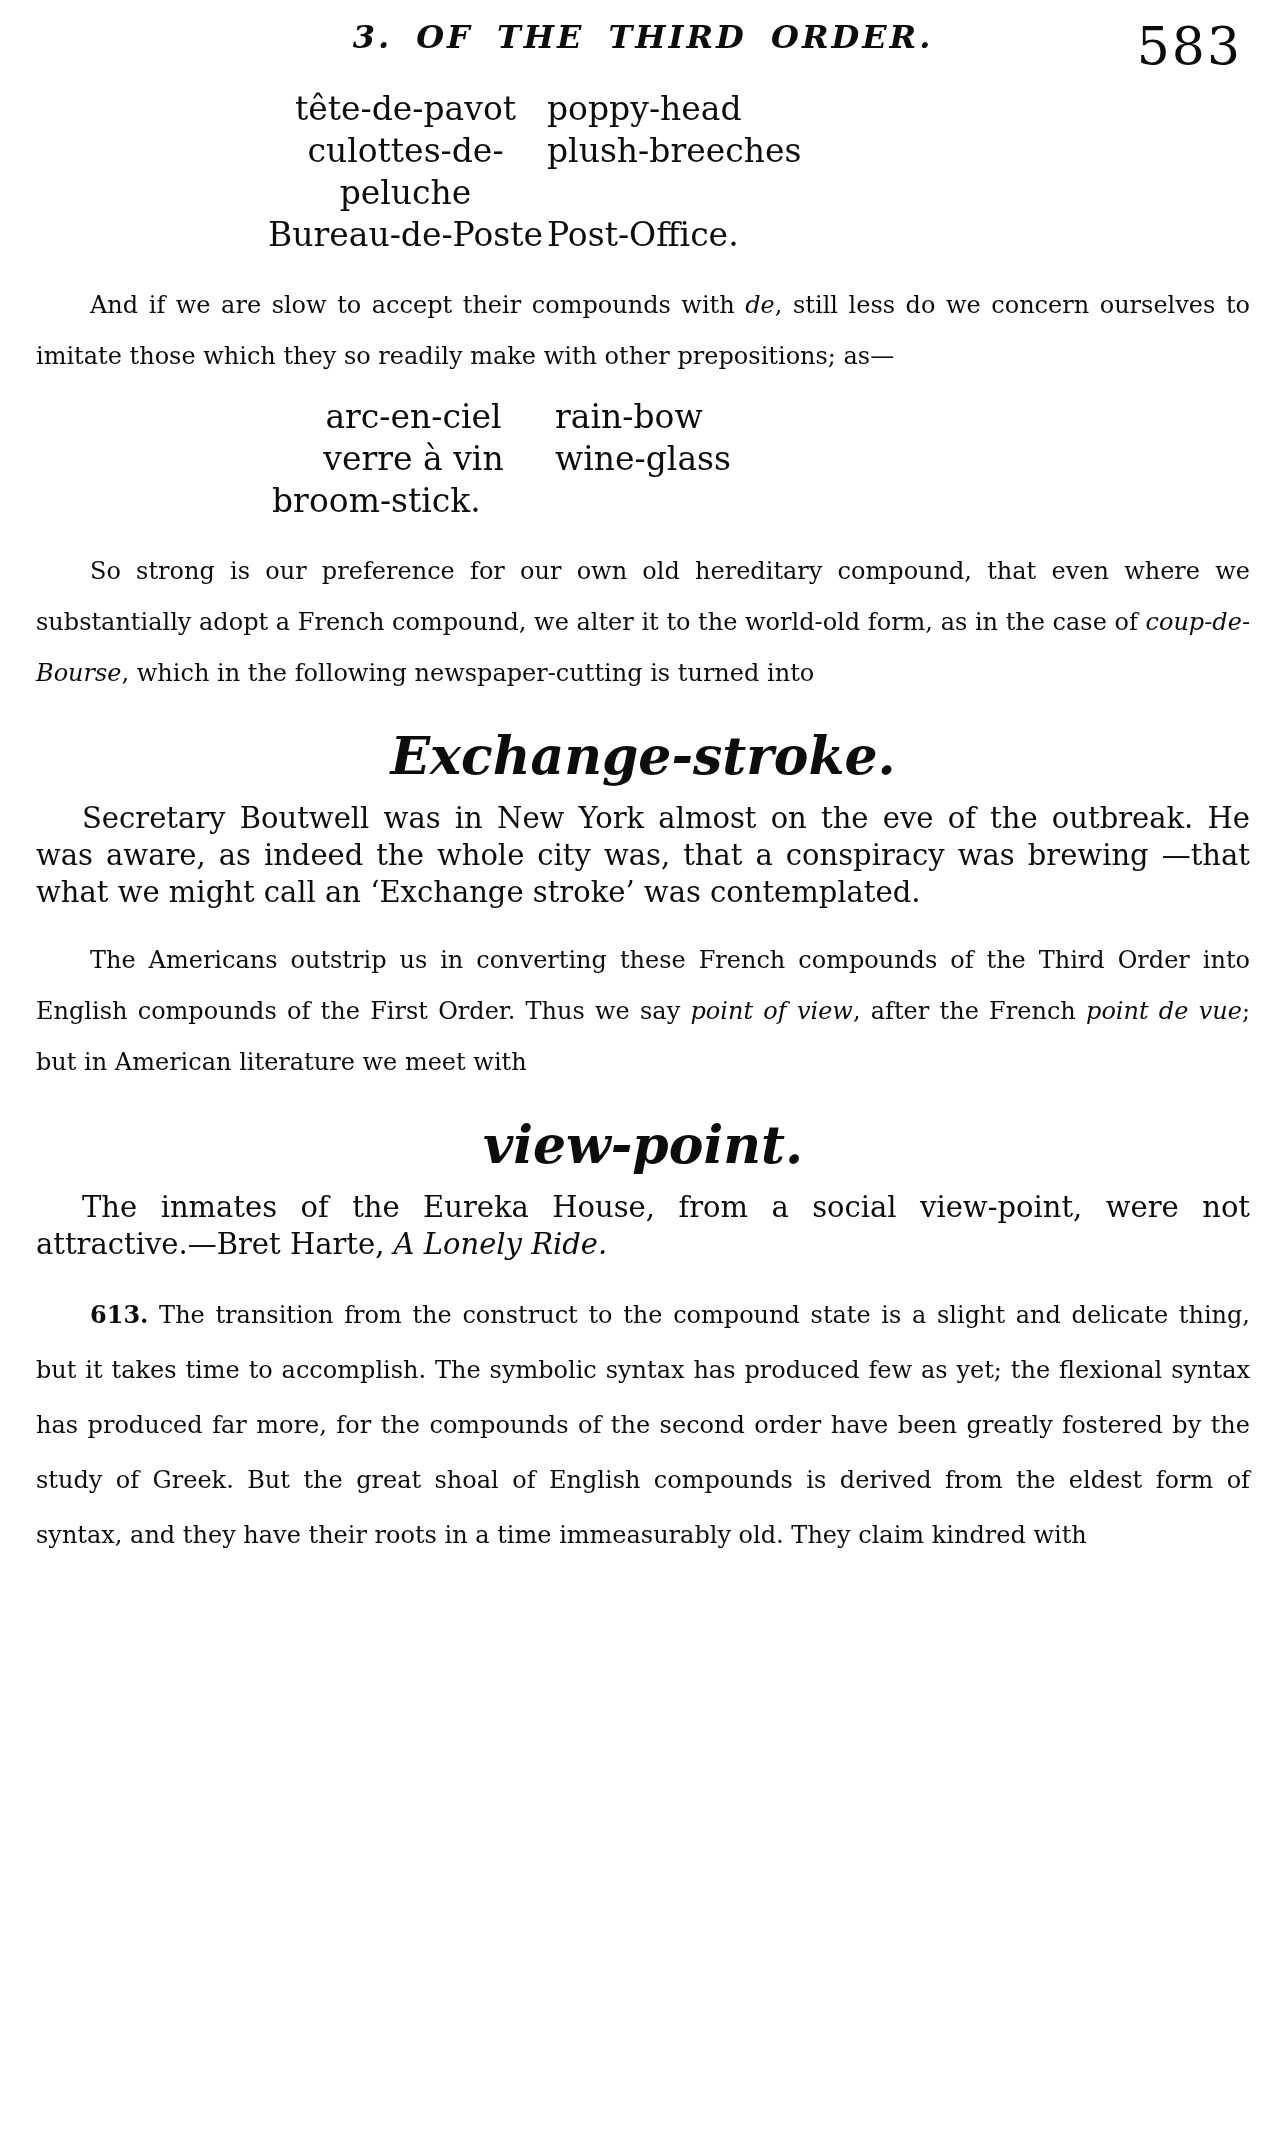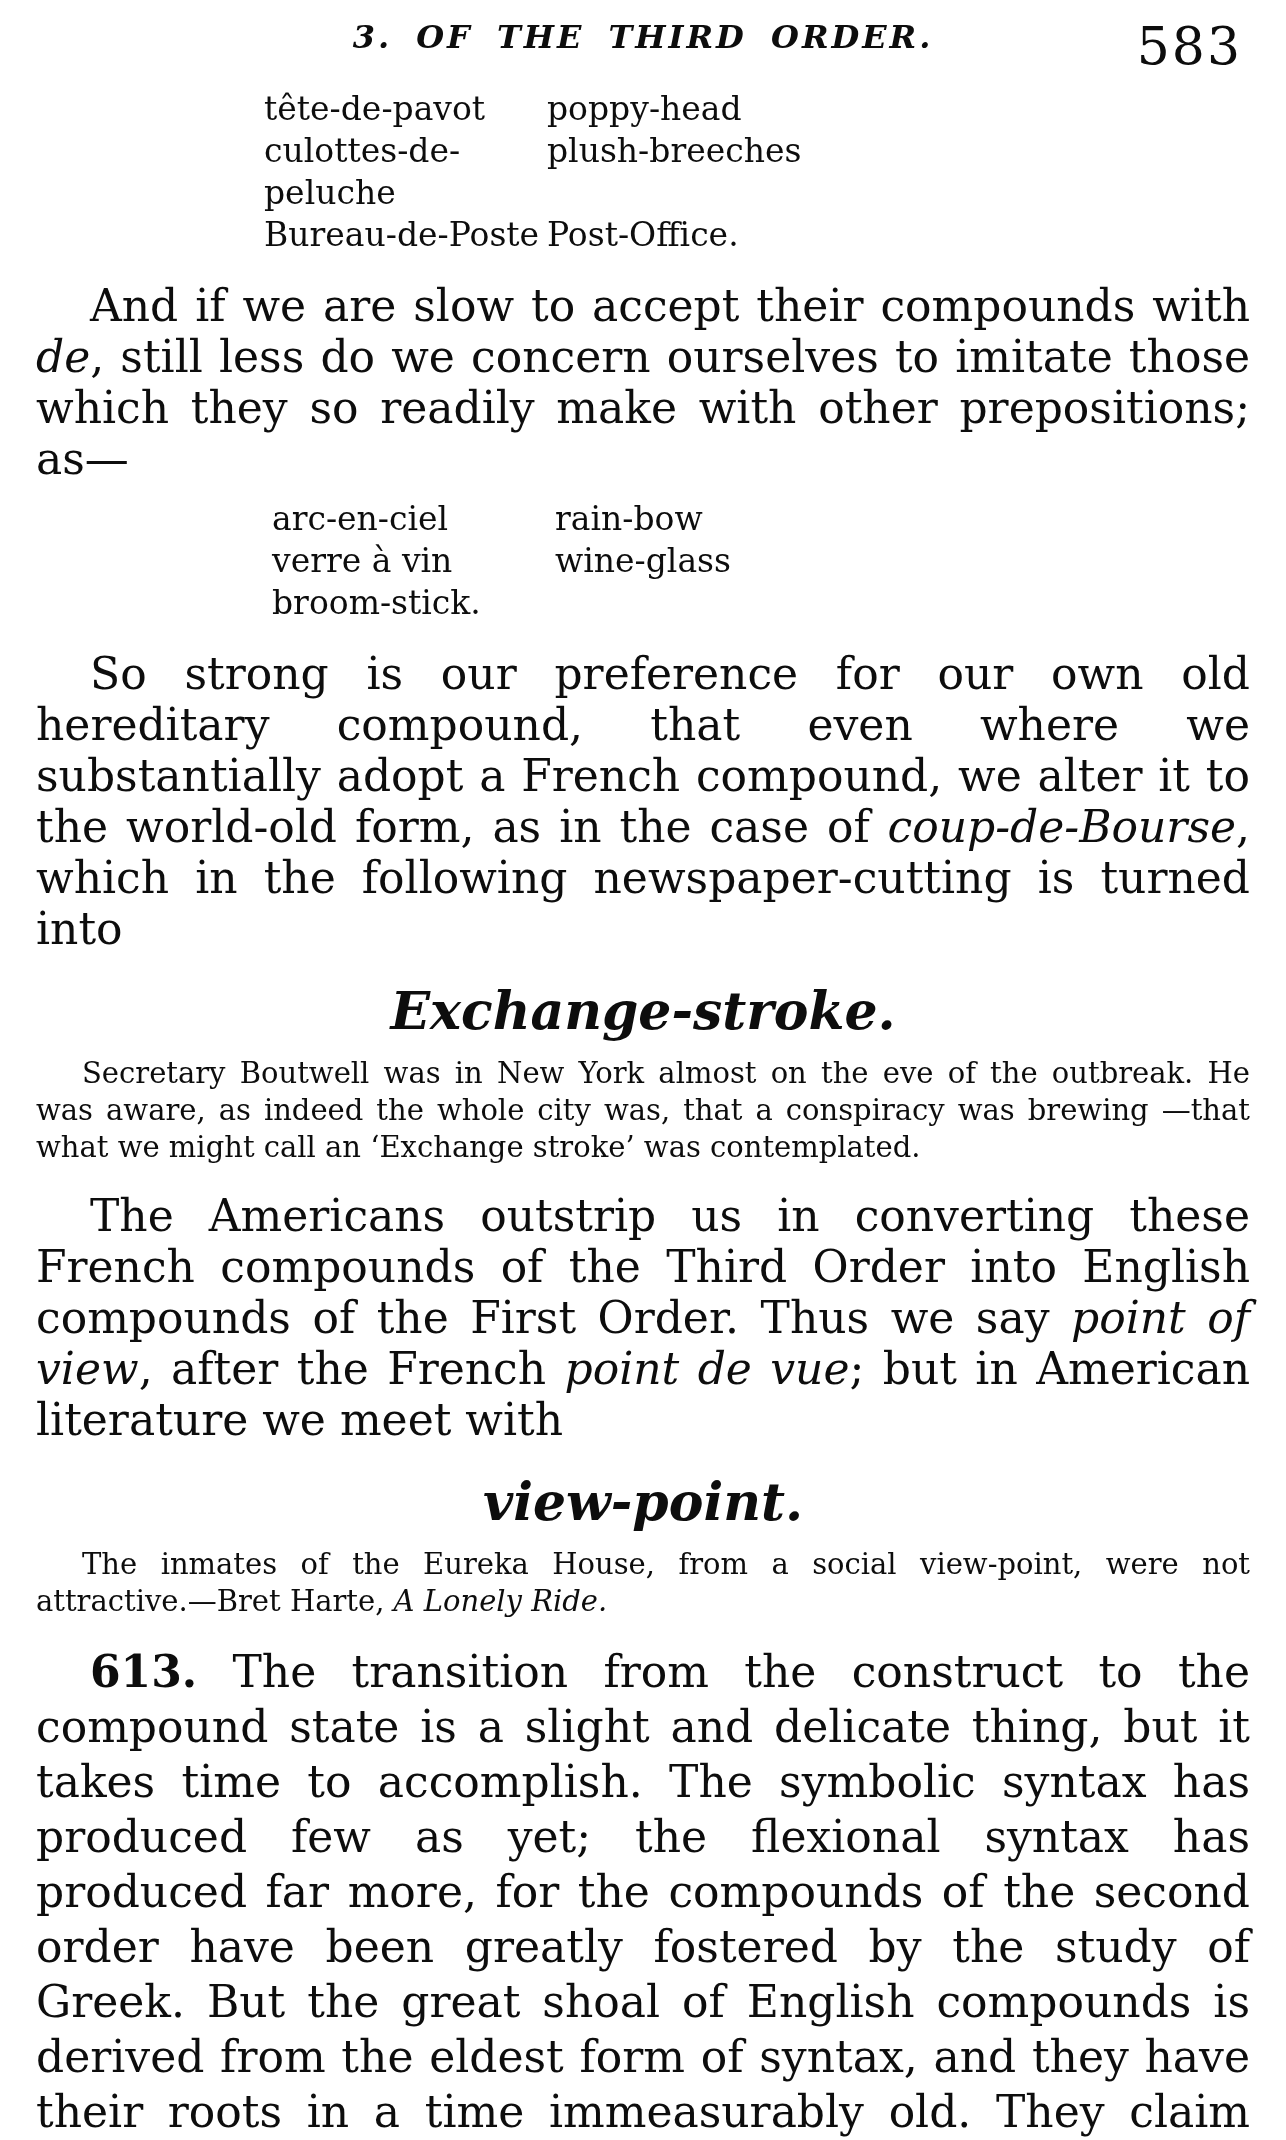--- a/index.html
+++ b/index.html
@@ -42,26 +42,26 @@
     font-size: 52px;
     letter-spacing: 2px;
   }
   
   .word-list {
     font-size: 33px;
     line-height: 42px;
     margin: 14px 0 14px 228px;
   }
   .word-row { display: flex; }
-  .word-fr { width: 283px; flex: 0 0 auto; }
+  .word-fr { width: 283px; flex: 0 0 auto; text-align: center; }
   .word-en { flex: 0 0 auto; }
   .word-list.second { margin-left: 236px; }
   
   .para {
-    font-size: 44px;
+    font-size: 24px;
     line-height: 51px;
     text-align: justify;
     text-indent: 54px;
     margin: 24px 0 0 0;
   }
   .para.loose { line-height: 55px; }
   
   .centered-term {
     text-align: center;
     font-style: italic;

